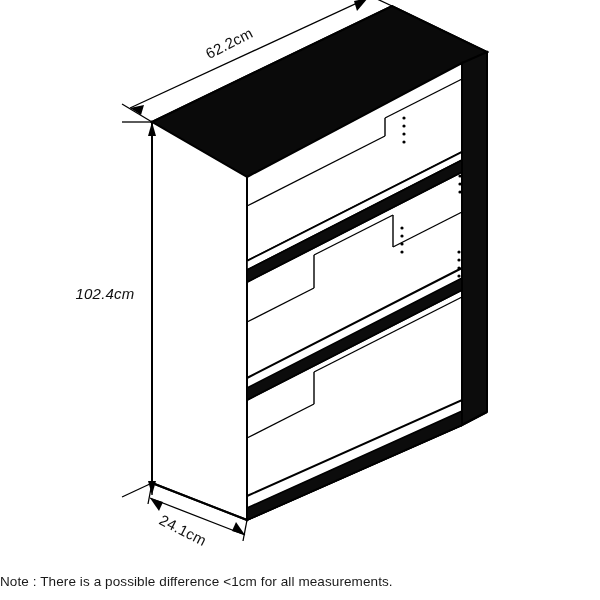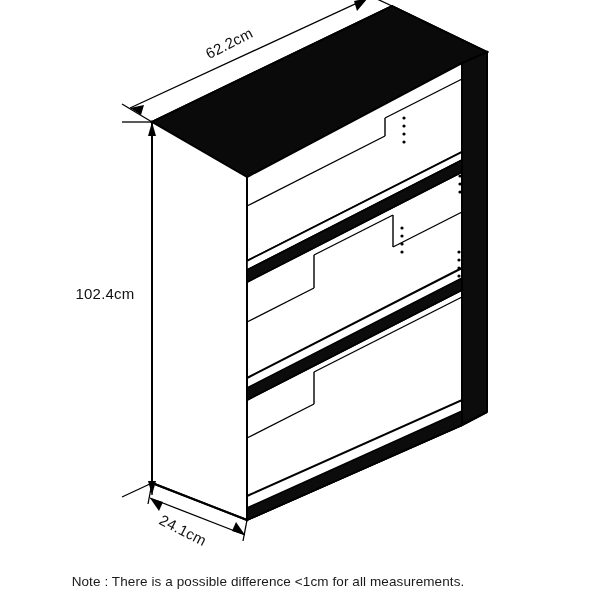--- a/index.html
+++ b/index.html
@@ -38,32 +38,33 @@
   }
   #label-width {
     left: 229px;
     top: 43px;
     transform: translate(-50%, -50%) rotate(-27deg);
   }
   #label-height {
     left: 105px;
     top: 293px;
     transform: translate(-50%, -50%);
+    font-style: italic;
   }
   #label-depth {
     left: 183px;
     top: 530px;
     transform: translate(-50%, -50%) rotate(27deg);
   }
   #note {
     position: absolute;
     left: 0;
     top: 574px;
     width: 536px;
-    text-align: center;
+    text-align: left;
     font-family: "Liberation Sans", sans-serif;
     font-size: 13.5px;
     color: #1a1a1a;
     letter-spacing: 0.1px;
   }
 </style>
 </head>
 <body>
 
 <div id="stage">

